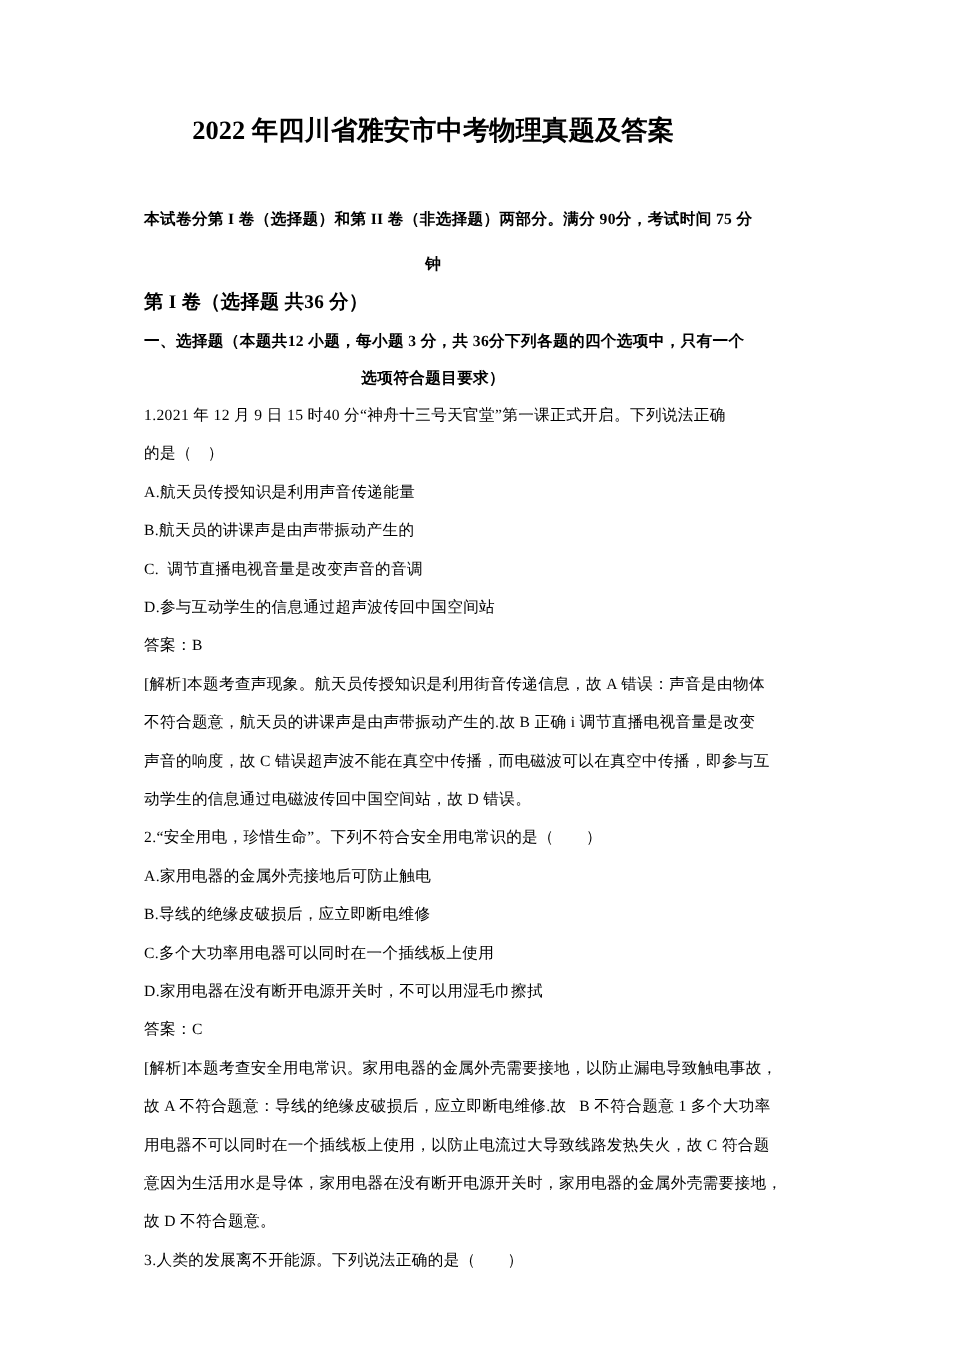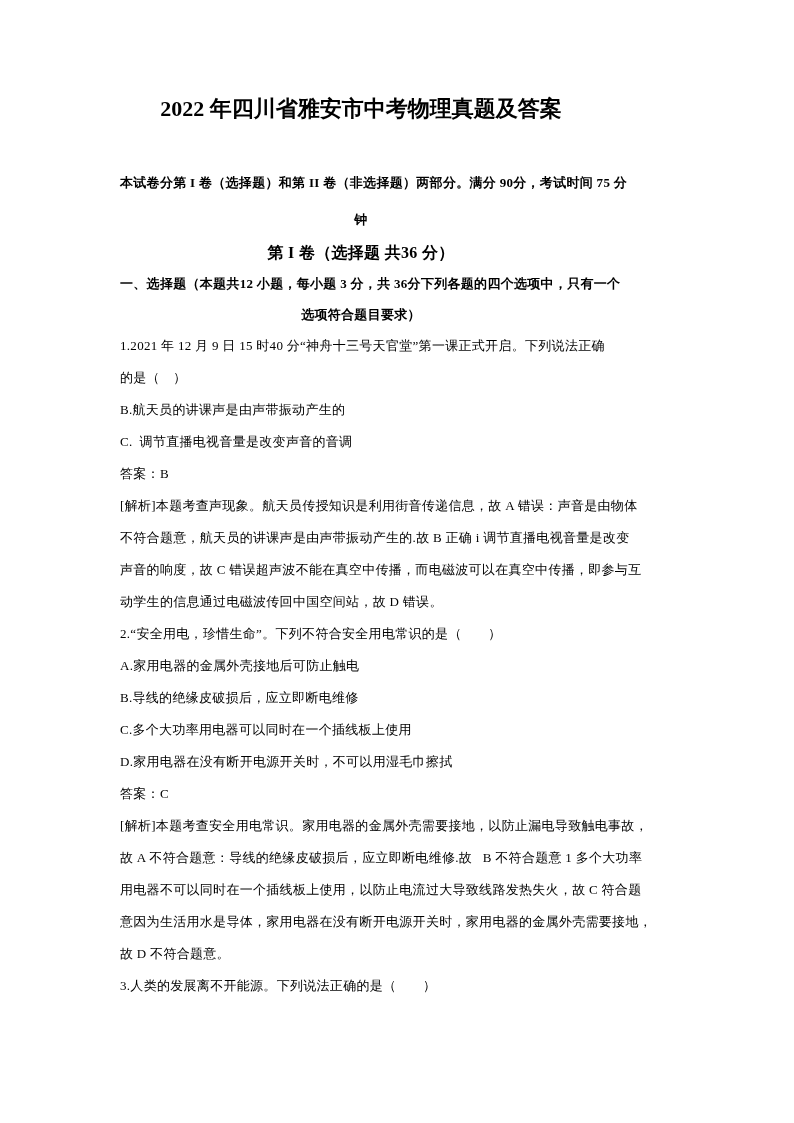--- a/index.html
+++ b/index.html
@@ -25,21 +25,21 @@
     font-size: 22px;
     font-weight: bold;
     text-align: center;
     line-height: 30px;
     white-space: pre;
   }
   .intro { margin-top: 40px; font-weight: bold; text-align: center; }
   .intro .ln { line-height: 37px; }
   .section-heading {
     font-weight: bold;
-    text-align: center;
+    text-align: left;
     font-size: 16px;
     line-height: 30px;
     white-space: pre;
     letter-spacing: 0.3px;
   }
   .part-heading .ln { font-weight: bold; line-height: 31px; text-align: center; }
   .question { margin: 0; }
 </style>
 </head>
 <body>
@@ -56,22 +56,24 @@
   <div class="section-heading">第 I 卷（选择题 共36 分）</div>
 
   <div class="part-heading">
     <div class="ln">一、选择题（本题共12 小题，每小题 3 分，共 36分下列各题的四个选项中，只有一个</div>
     <div class="ln">选项符合题目要求）</div>
   </div>
 
   <div class="question">
     <div class="ln">1.2021 年 12 月 9 日 15 时40 分“神舟十三号天官堂”第一课正式开启。下列说法正确</div>
     <div class="ln">的是（　）</div>
+    <div class="ln">A.航天员传授知识是利用声音传递能量</div>
     <div class="ln">B.航天员的讲课声是由声带振动产生的</div>
     <div class="ln">C.  调节直播电视音量是改变声音的音调</div>
+    <div class="ln">D.参与互动学生的信息通过超声波传回中国空间站</div>
     <div class="ln">答案：B</div>
     <div class="ln">[解析]本题考查声现象。航天员传授知识是利用街音传递信息，故 A 错误：声音是由物体</div>
     <div class="ln">不符合题意，航天员的讲课声是由声带振动产生的.故 B 正确 i 调节直播电视音量是改变</div>
     <div class="ln">声音的响度，故 C 错误超声波不能在真空中传播，而电磁波可以在真空中传播，即参与互</div>
     <div class="ln">动学生的信息通过电磁波传回中国空间站，故 D 错误。</div>
   </div>
 
   <div class="question">
     <div class="ln">2.“安全用电，珍惜生命”。下列不符合安全用电常识的是（　　）</div>
     <div class="ln">A.家用电器的金属外壳接地后可防止触电</div>

